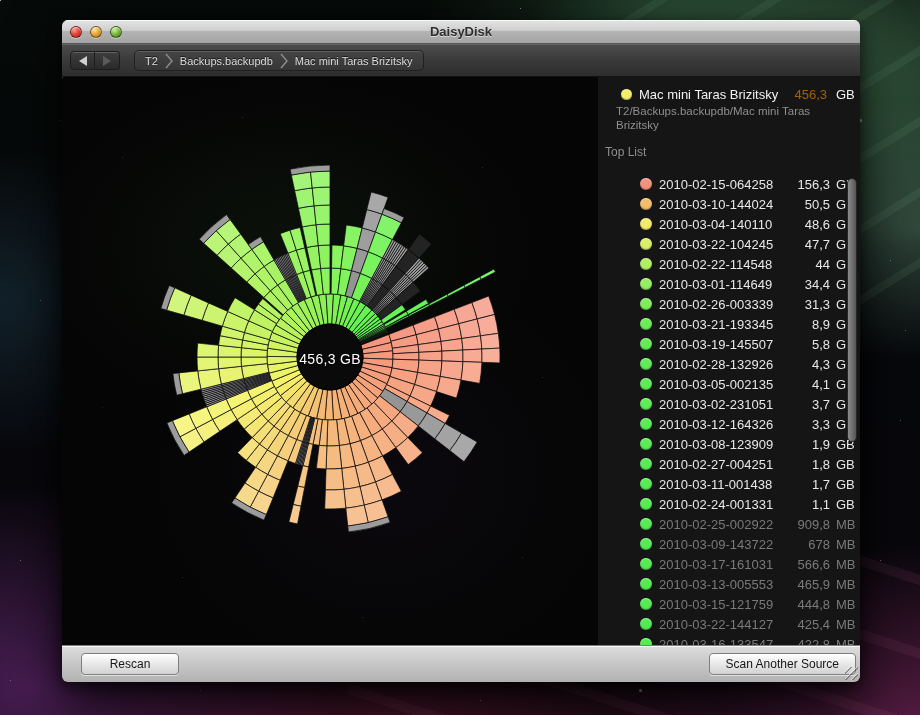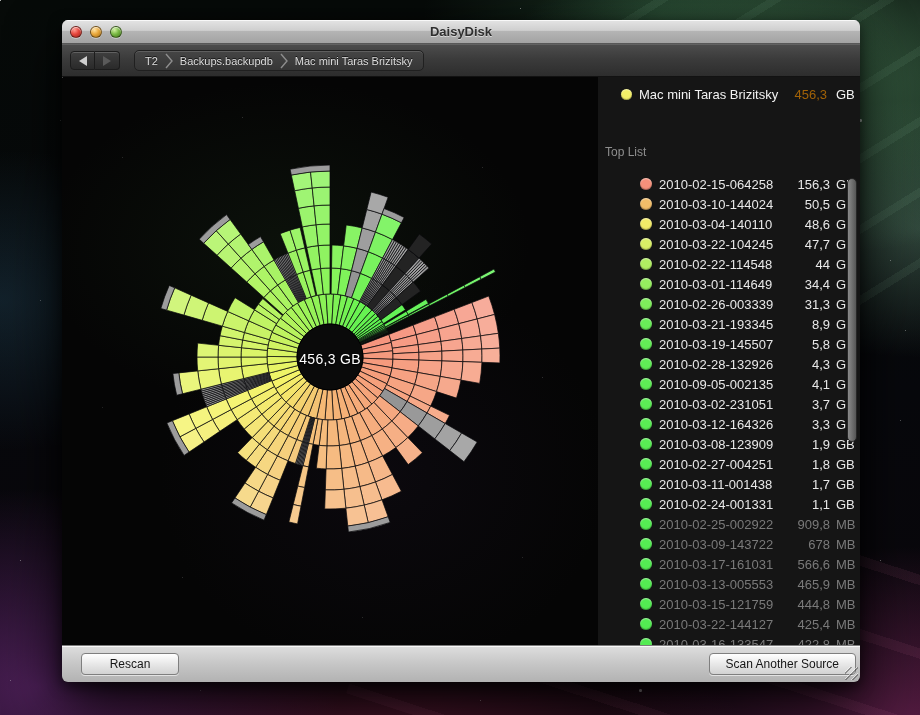--- a/index.html
+++ b/index.html
@@ -542,20 +542,21 @@
         <div class="center-label">456,3 GB</div>
       </div>
 
       <div class="sidebar">
         <div class="sb-header">
           <span class="dot" id="hdot" style="background: rgb(242, 238, 104);"></span>
           <span class="hname">Mac mini Taras Brizitsky</span>
           <span class="hval">456,3</span>
           <span class="hunit">GB</span>
         </div>
+        <div class="sb-path">T2/Backups.backupdb/Mac mini Taras Brizitsky</div>
         <div class="sb-toplist">Top List</div>
         <div class="sb-list" id="sb-list">
             <div class="row">
     <span class="dot" style="background: rgb(245, 144, 123);"></span>
     <span class="rname">2010-02-15-064258</span>
     <span class="rval">156,3</span>
     <span class="runit">GB</span>
   </div>
             <div class="row">
     <span class="dot" style="background: rgb(242, 189, 105);"></span>
@@ -606,21 +607,21 @@
     <span class="runit">GB</span>
   </div>
             <div class="row">
     <span class="dot" style="background: rgb(96, 236, 86);"></span>
     <span class="rname">2010-02-28-132926</span>
     <span class="rval">4,3</span>
     <span class="runit">GB</span>
   </div>
             <div class="row">
     <span class="dot" style="background: rgb(94, 236, 85);"></span>
-    <span class="rname">2010-09-05-002135</span>
+    <span class="rname">2010-03-05-002135</span>
     <span class="rval">4,1</span>
     <span class="runit">GB</span>
   </div>
             <div class="row">
     <span class="dot" style="background: rgb(92, 236, 85);"></span>
     <span class="rname">2010-03-02-231051</span>
     <span class="rval">3,7</span>
     <span class="runit">GB</span>
   </div>
             <div class="row">

